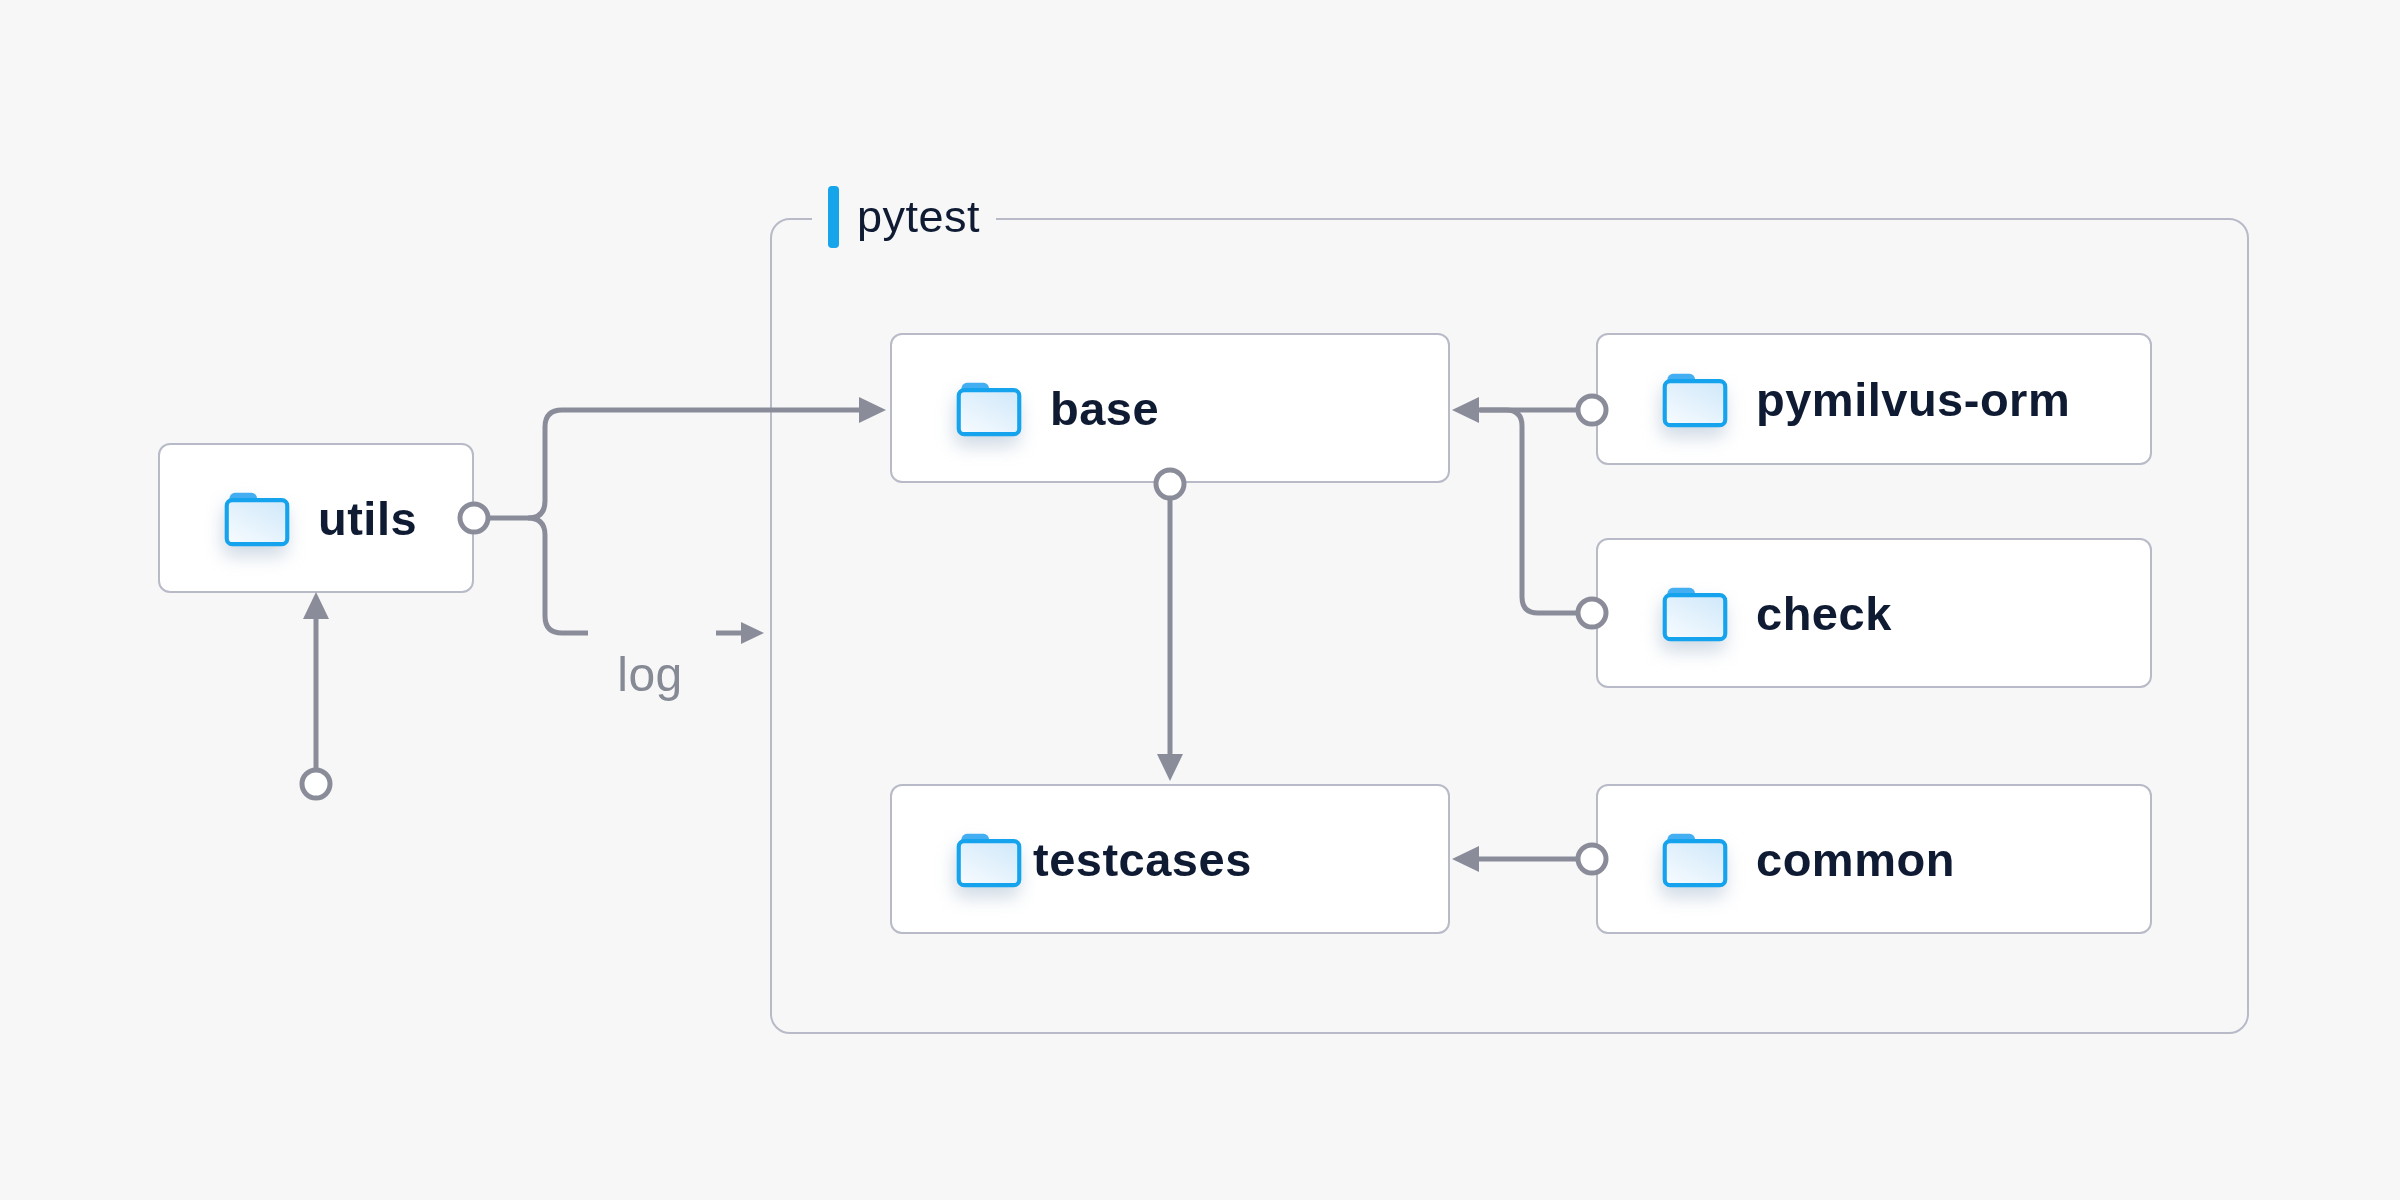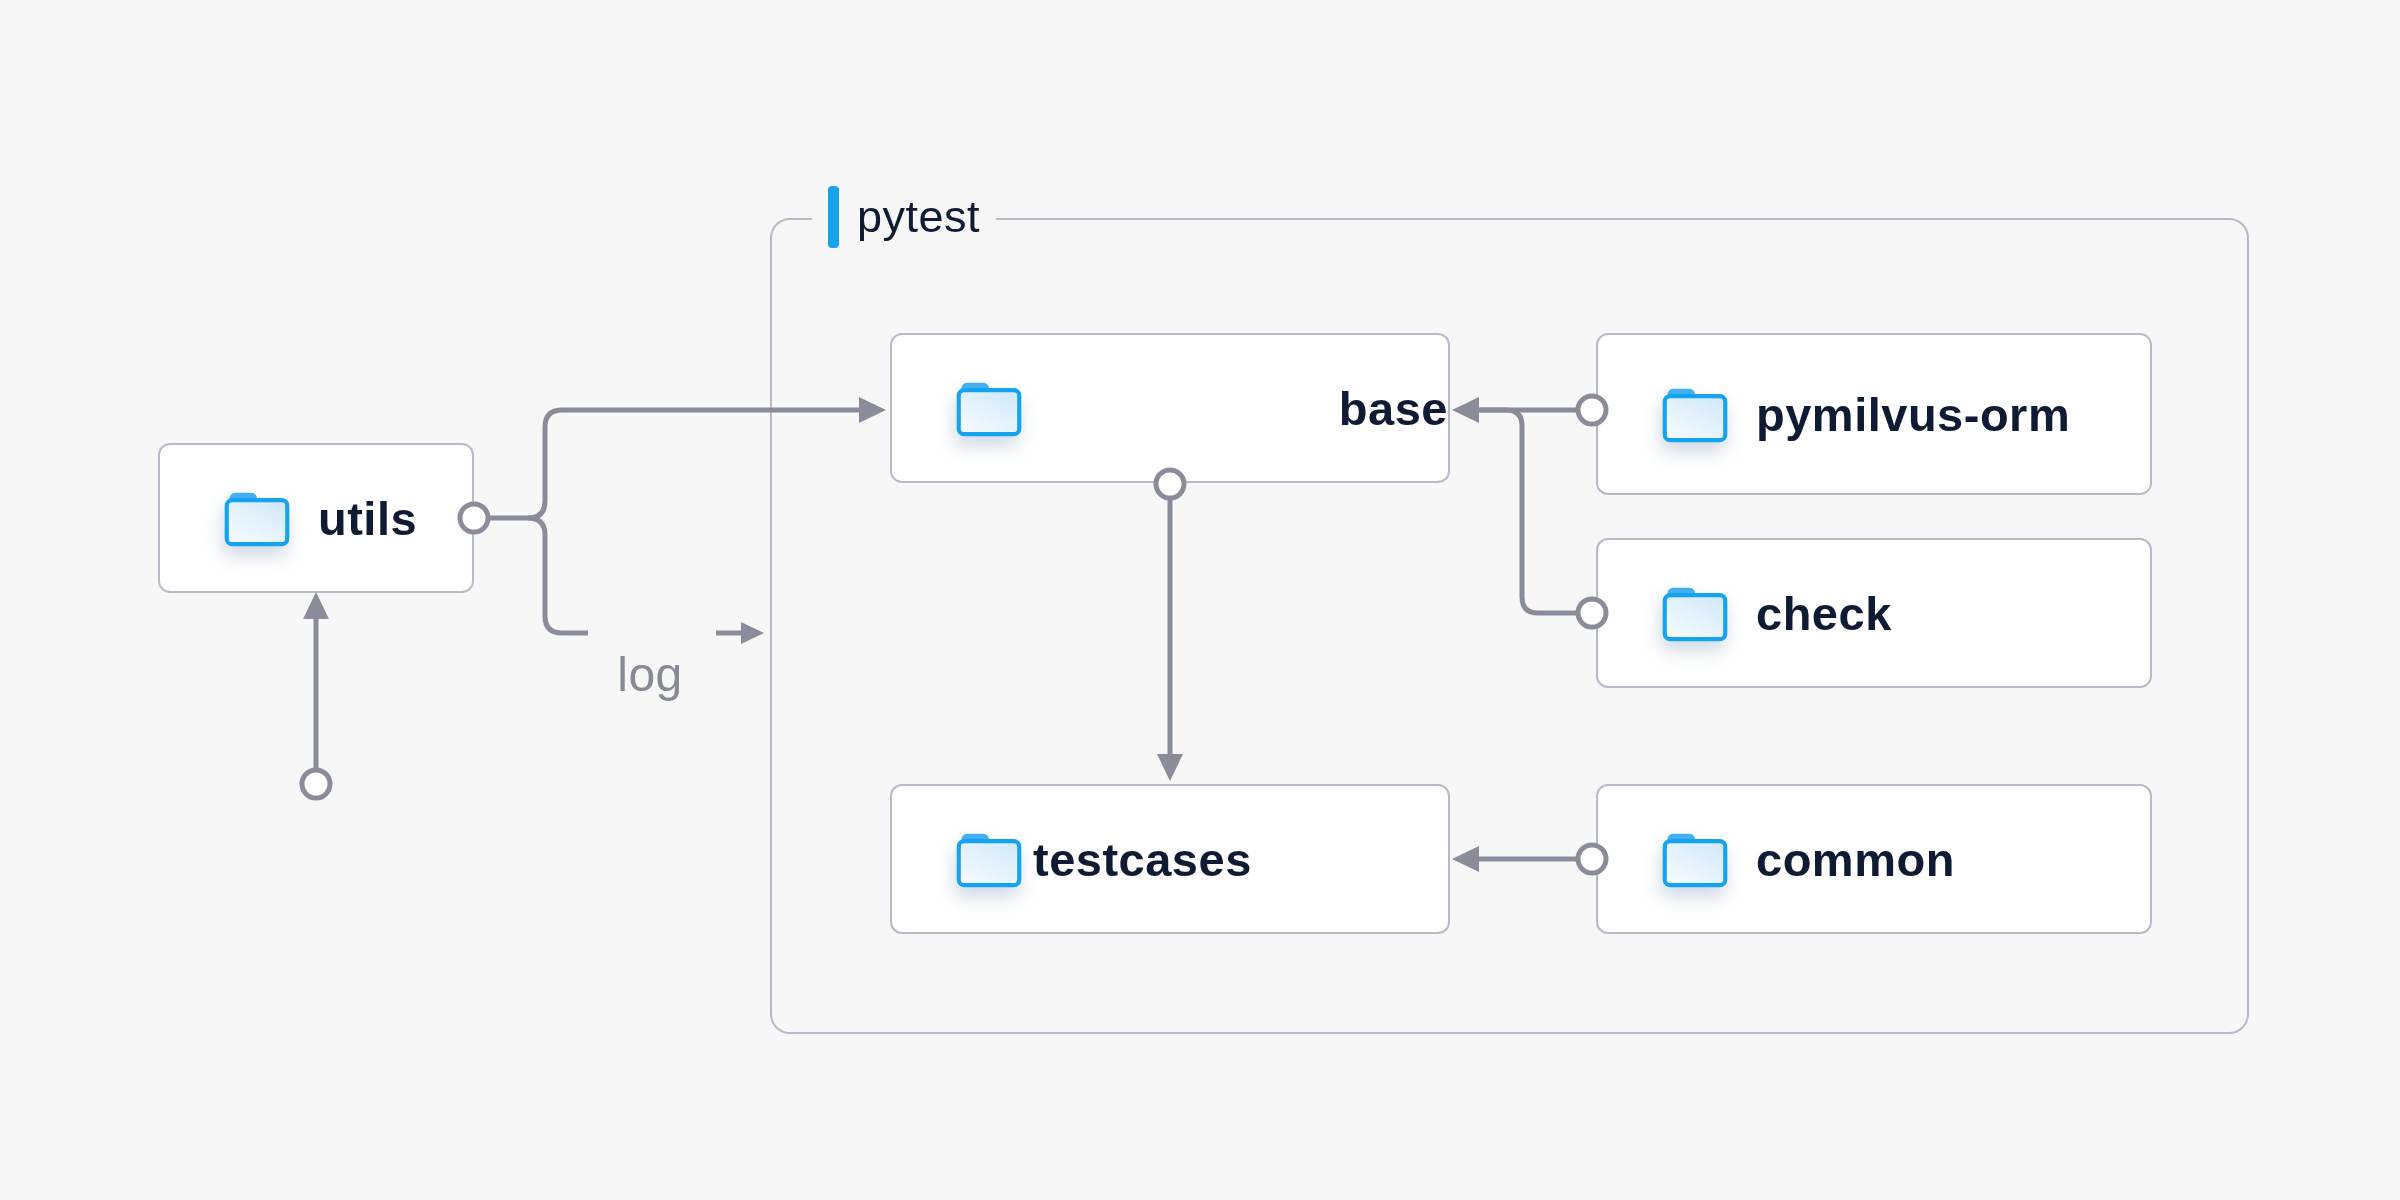--- a/index.html
+++ b/index.html
@@ -18,23 +18,23 @@
   .group-label .tick{width:11px;height:62px;border-radius:4px;background:#16a5ea;}
   .group-label .txt{font-size:45px;font-weight:normal;color:#0f1a33;letter-spacing:.5px;}
   .node{
     position:absolute;background:#ffffff;border:2px solid #b8bbc7;border-radius:12px;
     display:flex;align-items:center;gap:28px;padding-left:64px;box-sizing:border-box;z-index:3;
   }
   .node .lbl{font-size:47px;font-weight:bold;color:#0f1a33;letter-spacing:.5px;}
   .folder{filter:drop-shadow(-2px 10px 9px rgba(110,140,175,.32));flex:0 0 auto;}
   .n-utils{left:158px;top:443px;width:316px;height:150px;}
   .n-config{left:158px;top:784px;width:316px;height:150px;}
-  .n-base{left:890px;top:333px;width:560px;height:150px;justify-content:space-between;}
+  .n-base{left:890px;top:333px;width:560px;height:150px;}
   .n-testcases{left:890px;top:784px;width:560px;height:150px;gap:11px;}
-  .n-pymilvus{left:1596px;top:333px;width:556px;height:162px;}
+  .n-pymilvus{left:1596px;top:333px;width:556px;height:132px;}
   .n-check{left:1596px;top:538px;width:556px;height:150px;}
   .n-common{left:1596px;top:784px;width:556px;height:150px;}
   .wires{position:absolute;left:0;top:0;width:2400px;height:1200px;z-index:4;pointer-events:none;}
   .wires path{stroke:#8a8d99;stroke-width:5;fill:none;}
   .wires polygon{fill:#8a8d99;stroke:none;}
   .wires circle{fill:#ffffff;stroke:#8a8d99;stroke-width:5;}
   .edge-label{
     position:absolute;left:600px;top:604px;width:100px;text-align:center;z-index:4;
     font-size:48px;color:#868a95;letter-spacing:.5px;margin-top:43px;
   }

